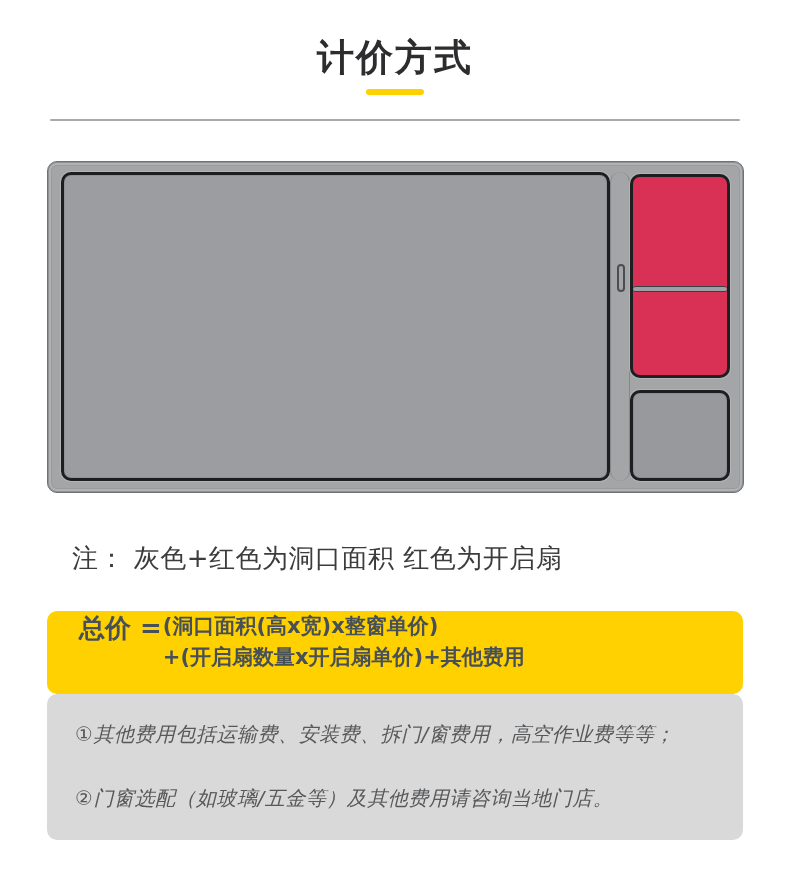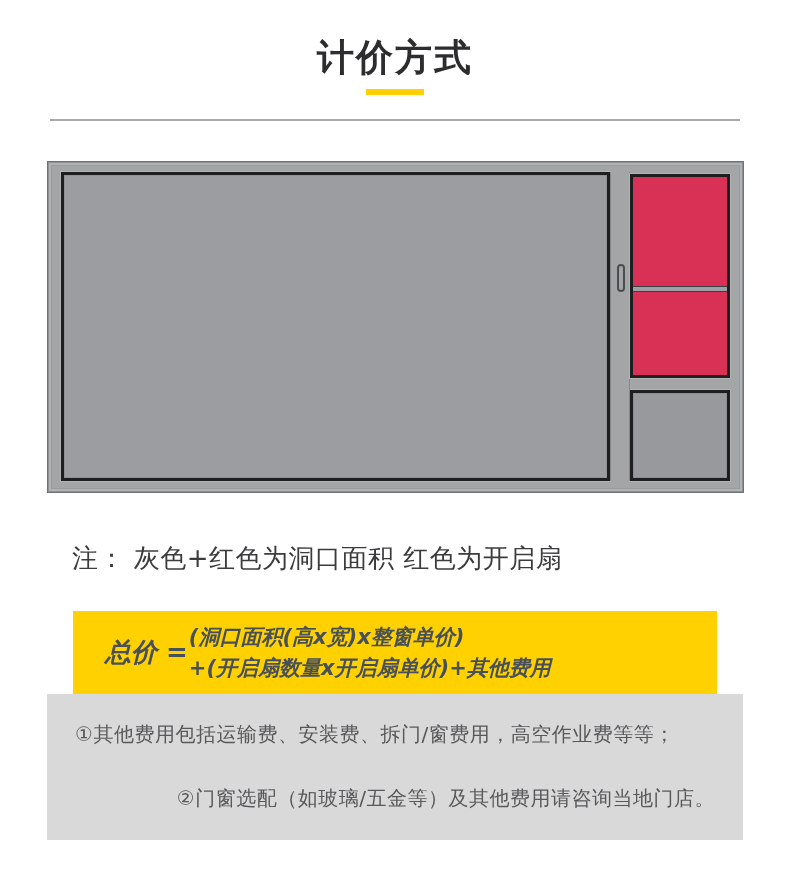--- a/index.html
+++ b/index.html
@@ -1,15 +1,15 @@
 <!DOCTYPE html>
 <html><head>
 <meta charset="utf-8">
 <style>
-  * { margin: 0; padding: 0; box-sizing: border-box; }
+  * { margin: 0; padding: 0; box-sizing: border-box; border-radius: 10px; }
   html, body { background: #ffffff; }
   body { font-family: "DejaVu Sans", "Liberation Sans", sans-serif; }
   .page {
     position: relative;
     width: 790px;
     height: 884px;
     margin: 0 auto;
     background: #ffffff;
     overflow: hidden;
   }
@@ -103,28 +103,27 @@
   
   .legend-note {
     margin: 48px 0 0 72px;
     font-size: 26px;
     color: #3c3c3e;
     letter-spacing: 0.5px;
   }
 
   
   .price-box {
-    width: 644px;
+    width: 696px;
     height: 83px;
     margin: 35px auto 0 auto;
     background: #FFD100;
     display: flex;
-    align-items: center;
+    align-items: flex-start;
     padding-left: 32px;
-    font-style: italic;
   }
   .price-label {
     font-size: 26px;
     font-weight: bold;
     color: #474f58;
     white-space: nowrap;
   }
   .price-formula {
     margin-left: 1px;
     font-size: 21px;
@@ -138,22 +137,23 @@
     width: 696px;
     height: 146px;
     margin: 0 auto;
     background: #d9d9d9;
     padding: 27px 28px 0 28px;
   }
   .footnote-line {
     font-size: 20px;
     color: #57585a;
     letter-spacing: 0.5px;
+    font-style: italic;
   }
-  .footnote-line + .footnote-line { margin-top: 37px; text-align: right; }
+  .footnote-line + .footnote-line { margin-top: 37px; }
 </style>
 </head>
 <body>
 
 <div class="page">
 
   <div class="page-title">计价方式</div>
   <div class="title-underline"></div>
   <div class="section-divider"></div>
 

